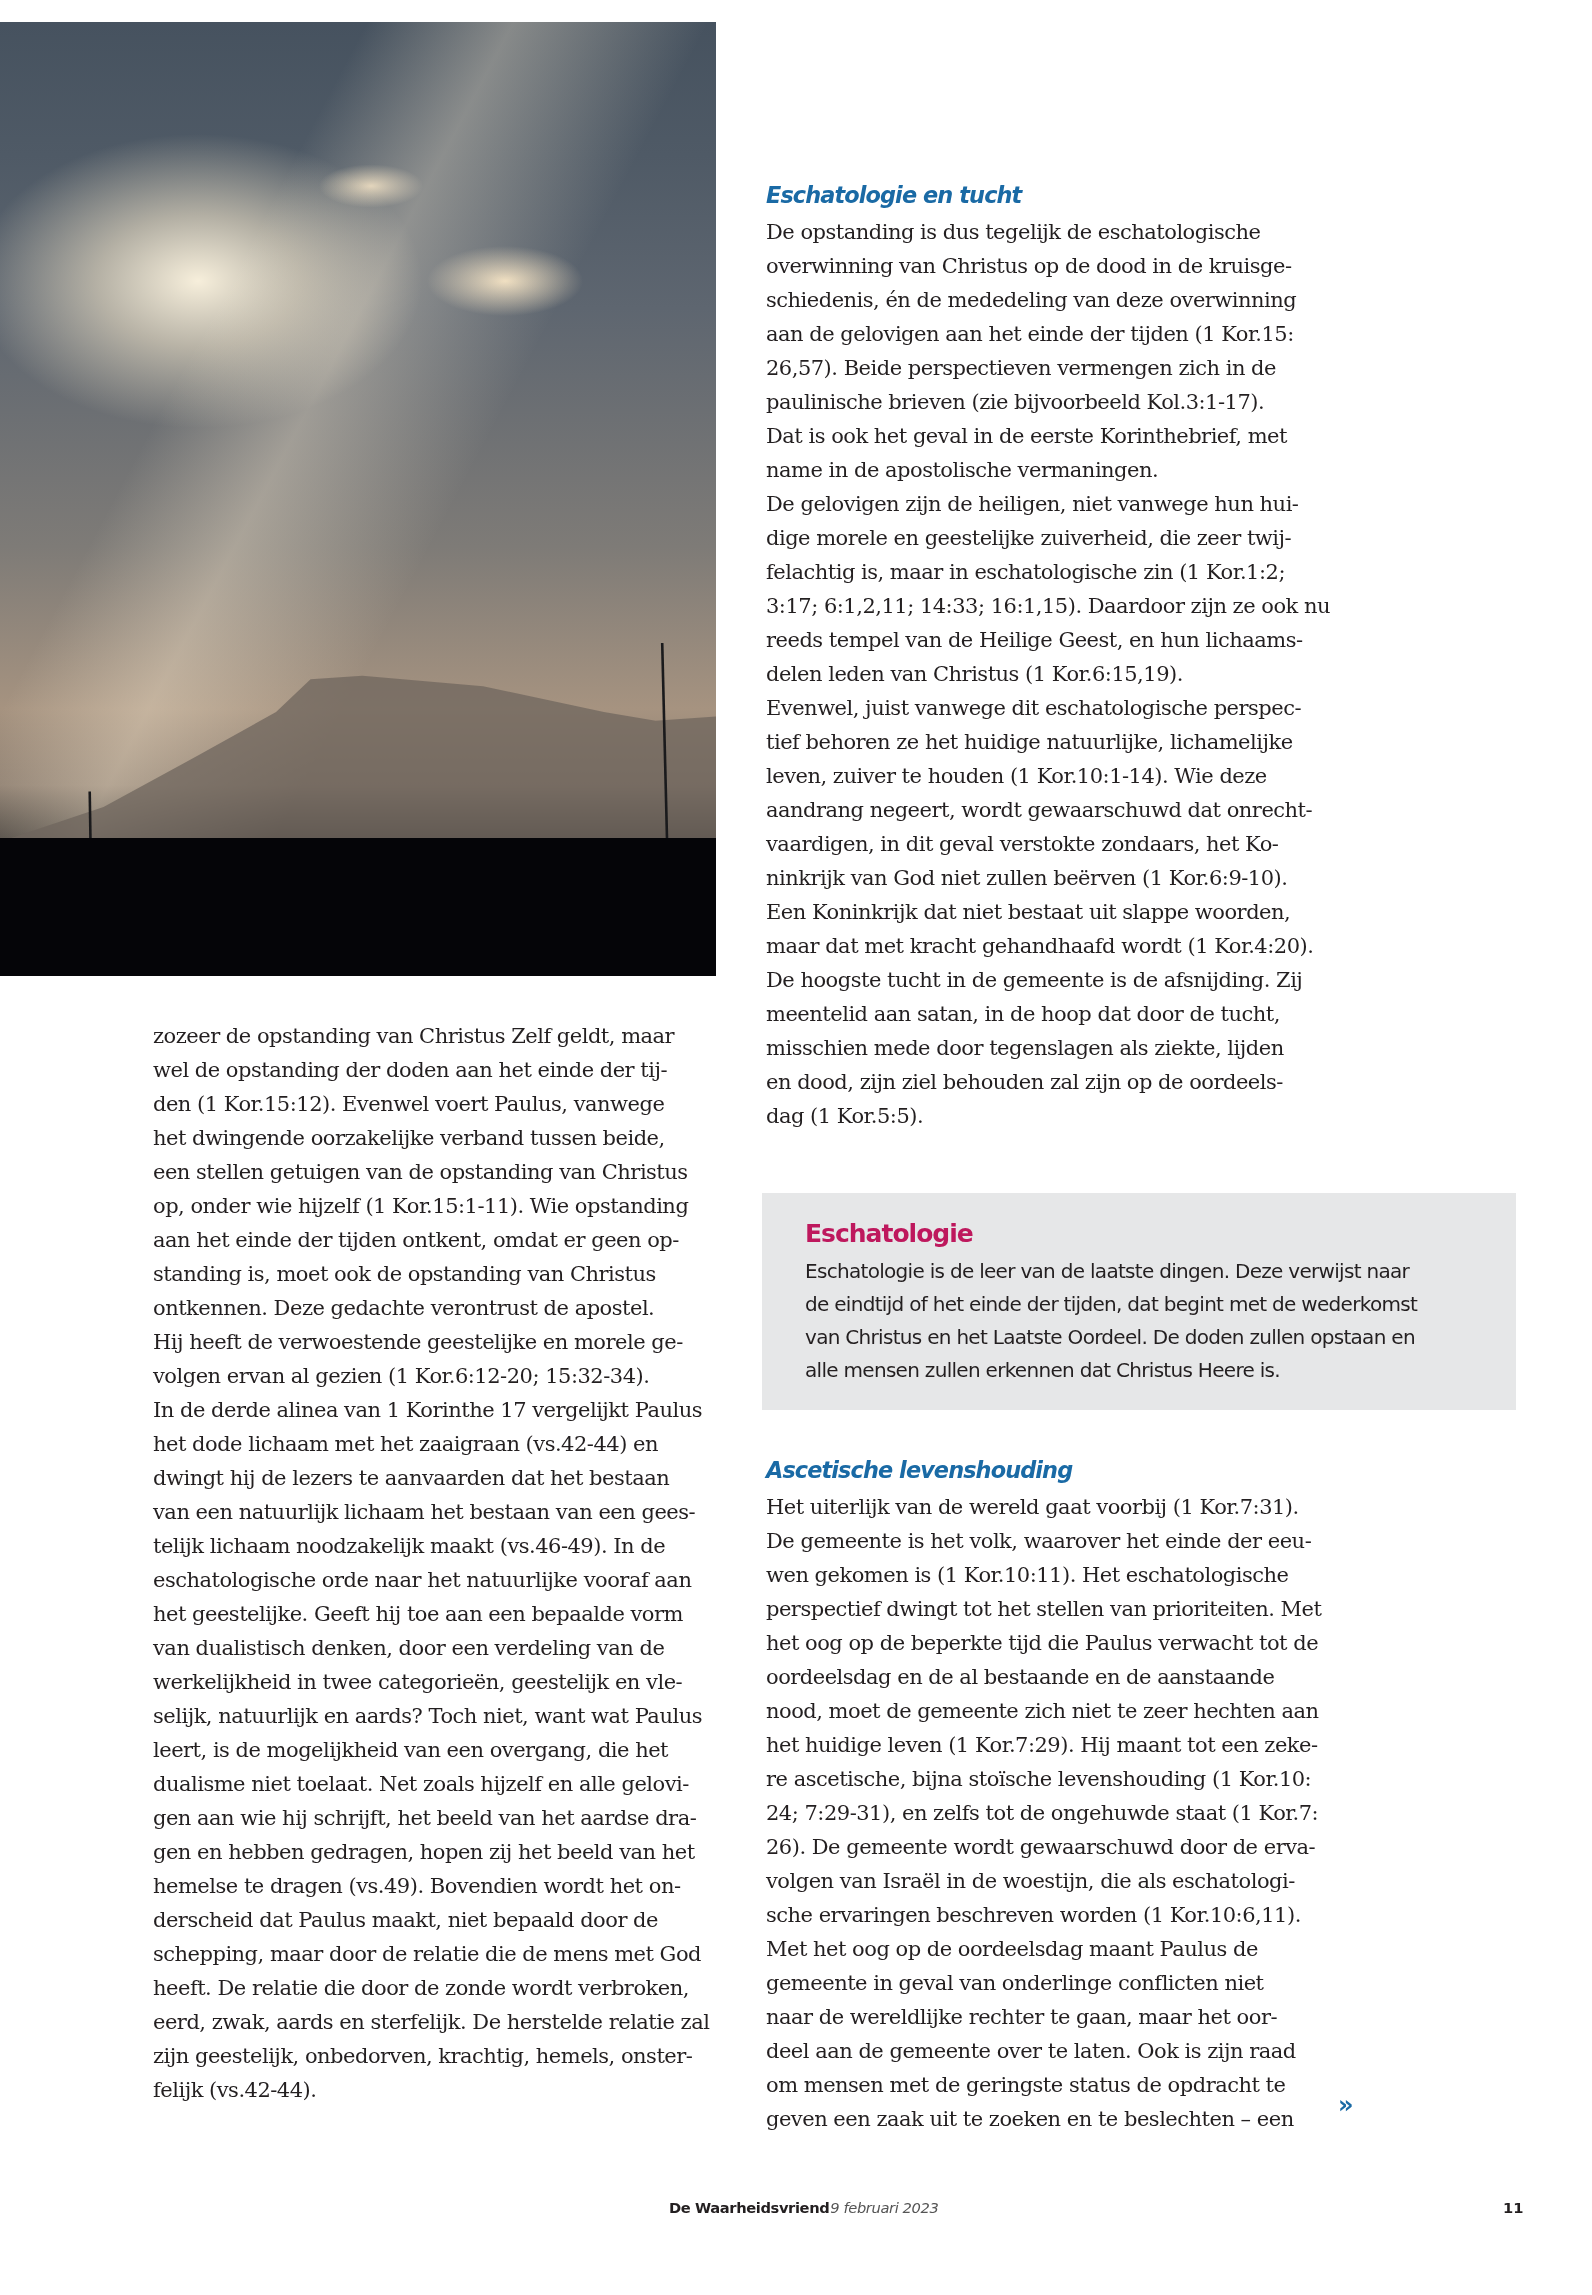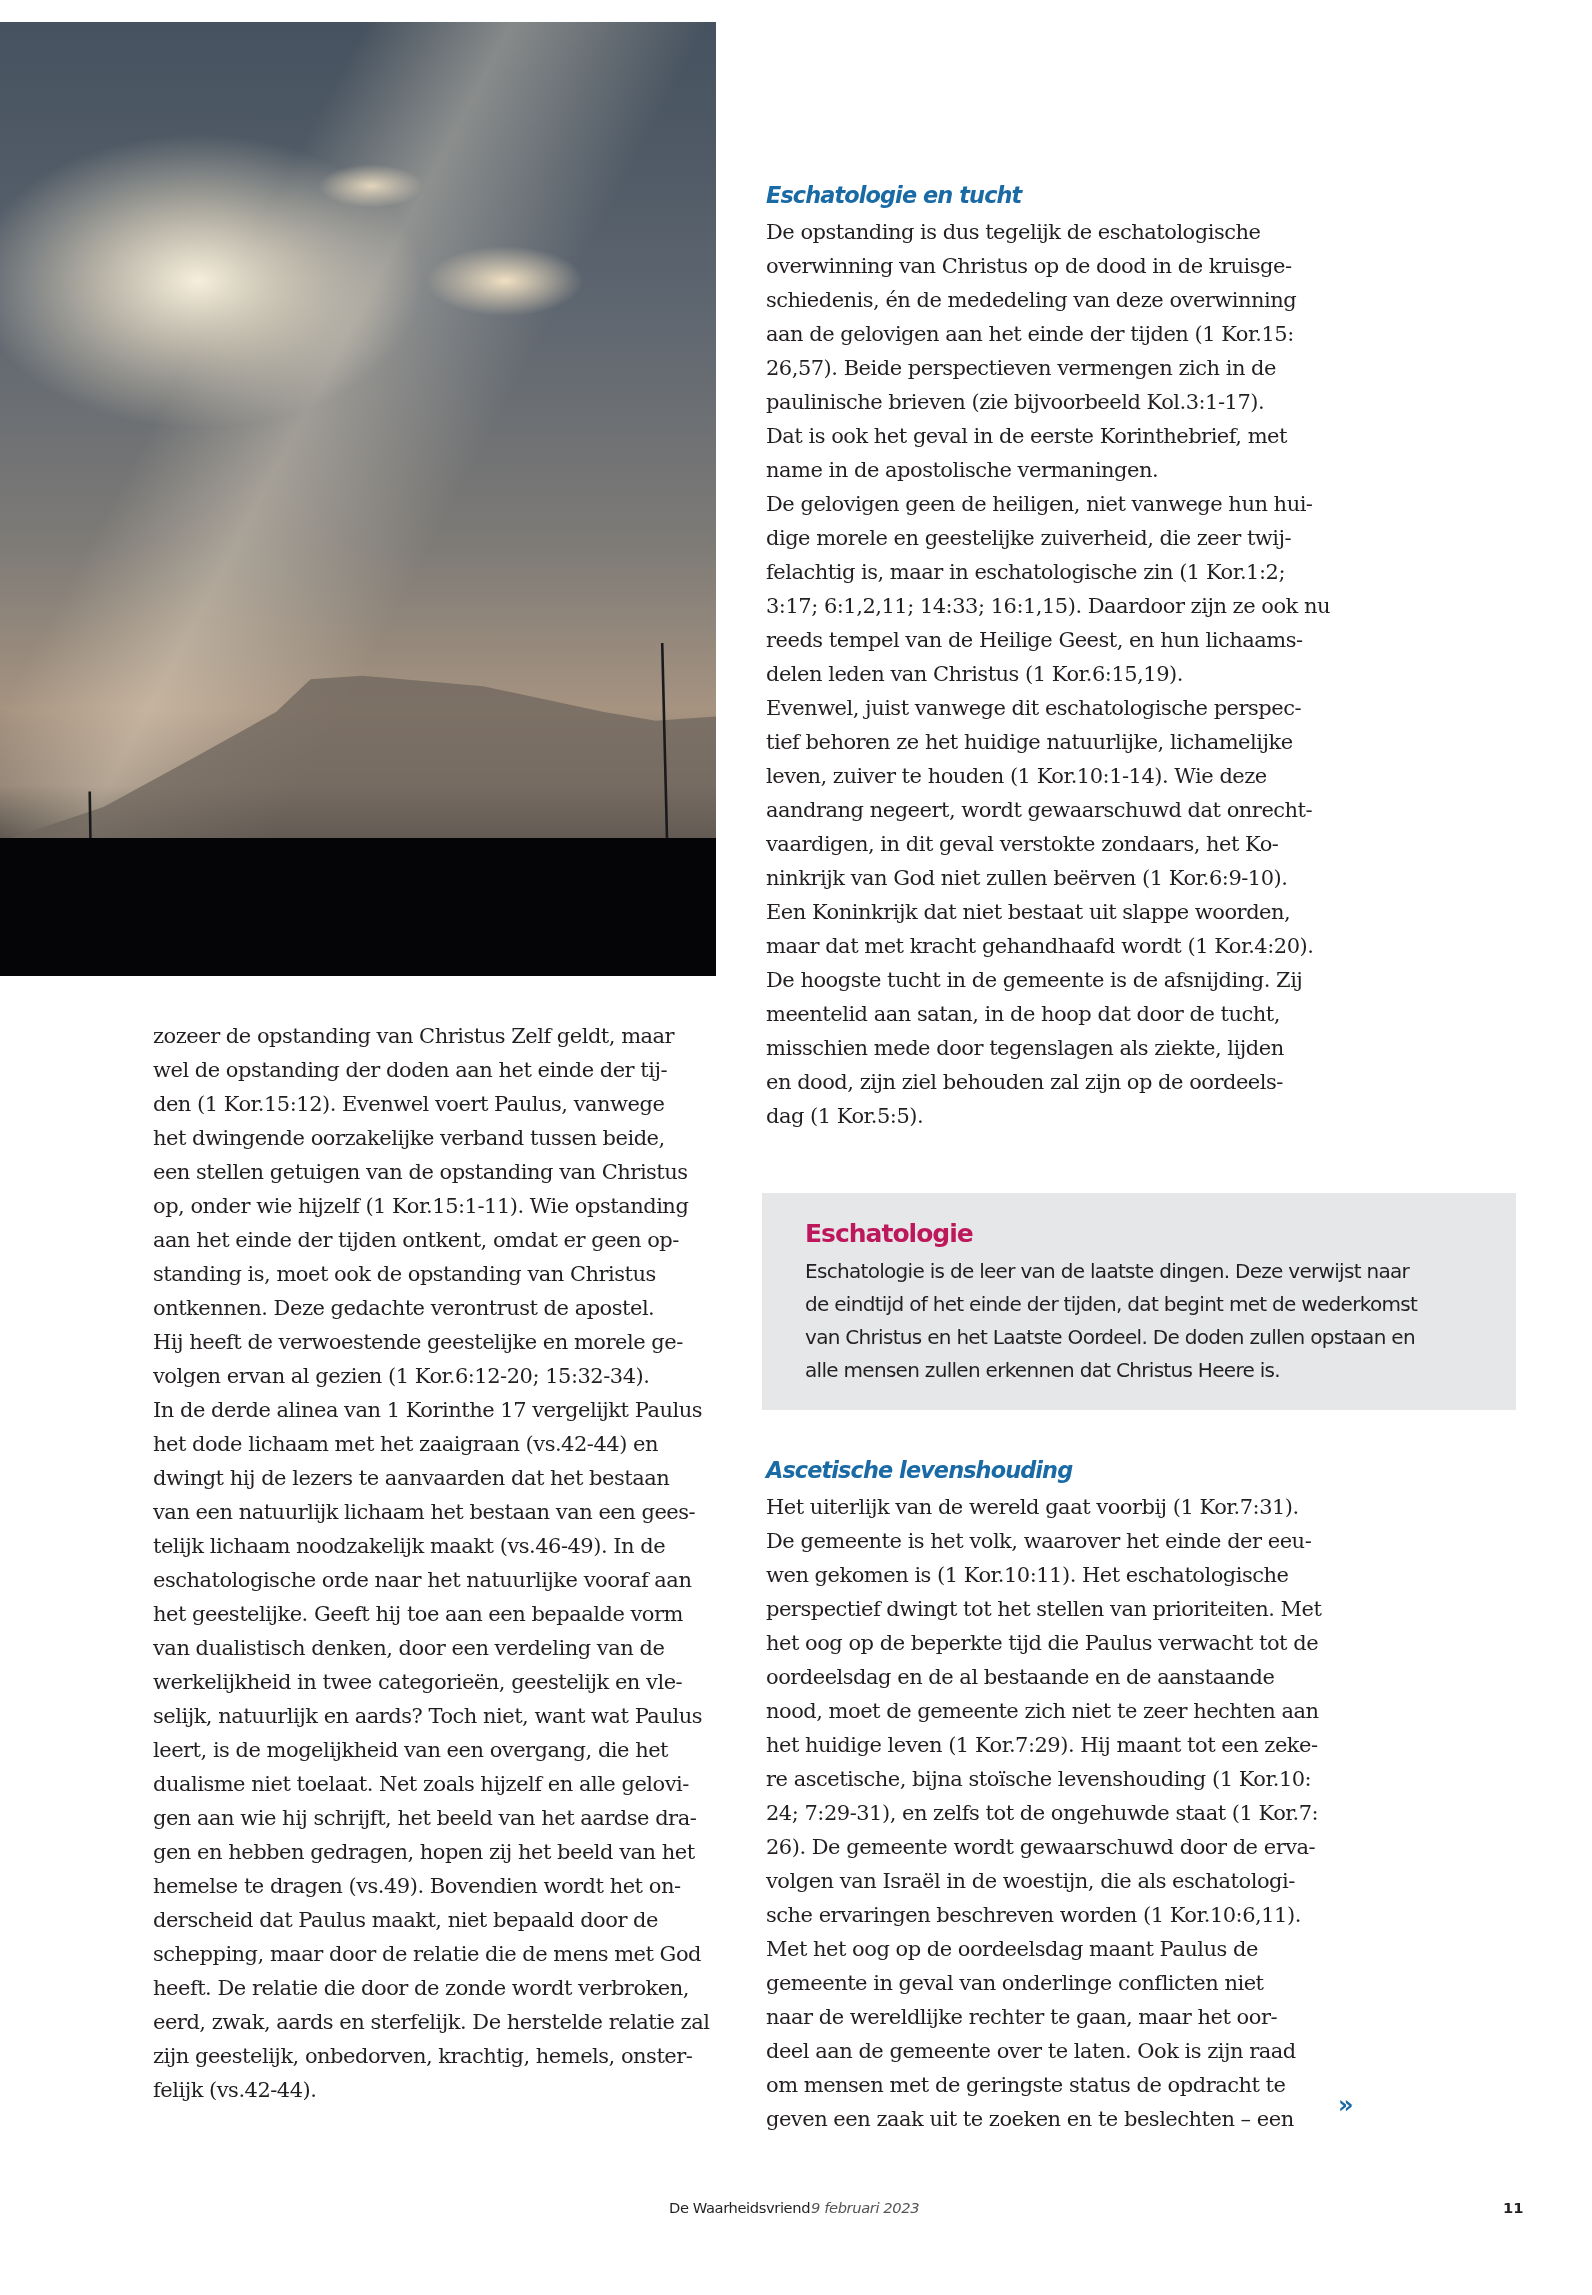--- a/index.html
+++ b/index.html
@@ -63,21 +63,21 @@
   .continue {
     position: absolute; left: 1338px; top: 2091px;
     font-family: "DejaVu Sans", "Liberation Sans", sans-serif;
     font-weight: bold; font-size: 24px; color: #1a6aa5;
   }
   .footer {
     position: absolute; left: 669px; top: 2199px;
     font-family: "DejaVu Sans", "Liberation Sans", sans-serif;
     font-size: 14.7px; color: #231f20; white-space: nowrap; letter-spacing: -0.4px;
   }
-  .footer .pub { font-weight: normal; margin-top: 14px; }
+  .footer .pub { font-weight: bold; margin-top: 14px; }
   .footer .date { font-style: italic; color: #555; margin-left: 1px; }
   .pagenum {
     position: absolute; left: 1503px; top: 2199px;
     font-family: "DejaVu Sans", "Liberation Sans", sans-serif;
     font-size: 14.7px; font-weight: bold; color: #231f20;
   }
 </style>
 </head>
 <body>
 
@@ -133,21 +133,21 @@
 <div class="subhead sub1">Eschatologie en tucht</div>
 <div class="col col-right-top">
   <div class="line">De opstanding is dus tegelijk de eschatologische</div>
   <div class="line">overwinning van Christus op de dood in de kruisge-</div>
   <div class="line">schiedenis, én de mededeling van deze overwinning</div>
   <div class="line">aan de gelovigen aan het einde der tijden (1 Kor.15:</div>
   <div class="line">26,57). Beide perspectieven vermengen zich in de</div>
   <div class="line">paulinische brieven (zie bijvoorbeeld Kol.3:1-17).</div>
   <div class="line">Dat is ook het geval in de eerste Korinthebrief, met</div>
   <div class="line">name in de apostolische vermaningen.</div>
-  <div class="line">De gelovigen geen de heiligen, niet vanwege hun hui-</div>
+  <div class="line">De gelovigen zijn de heiligen, niet vanwege hun hui-</div>
   <div class="line">dige morele en geestelijke zuiverheid, die zeer twij-</div>
   <div class="line">felachtig is, maar in eschatologische zin (1 Kor.1:2;</div>
   <div class="line">3:17; 6:1,2,11; 14:33; 16:1,15). Daardoor zijn ze ook nu</div>
   <div class="line">reeds tempel van de Heilige Geest, en hun lichaams-</div>
   <div class="line">delen leden van Christus (1 Kor.6:15,19).</div>
   <div class="line">Evenwel, juist vanwege dit eschatologische perspec-</div>
   <div class="line">tief behoren ze het huidige natuurlijke, lichamelijke</div>
   <div class="line">leven, zuiver te houden (1 Kor.10:1-14). Wie deze</div>
   <div class="line">aandrang negeert, wordt gewaarschuwd dat onrecht-</div>
   <div class="line">vaardigen, in dit geval verstokte zondaars, het Ko-</div>

